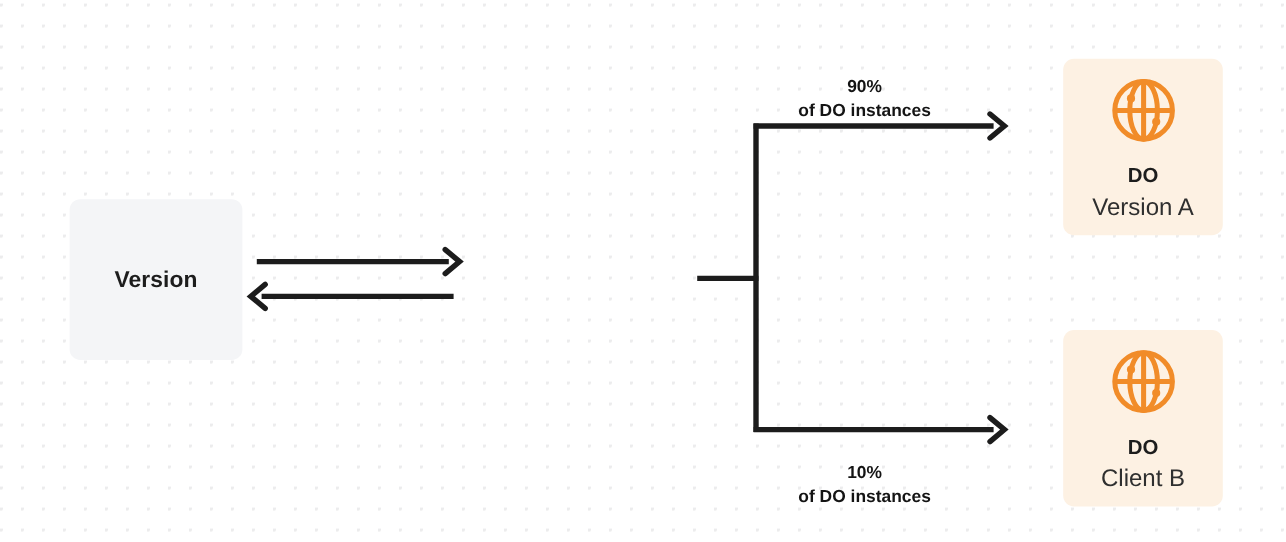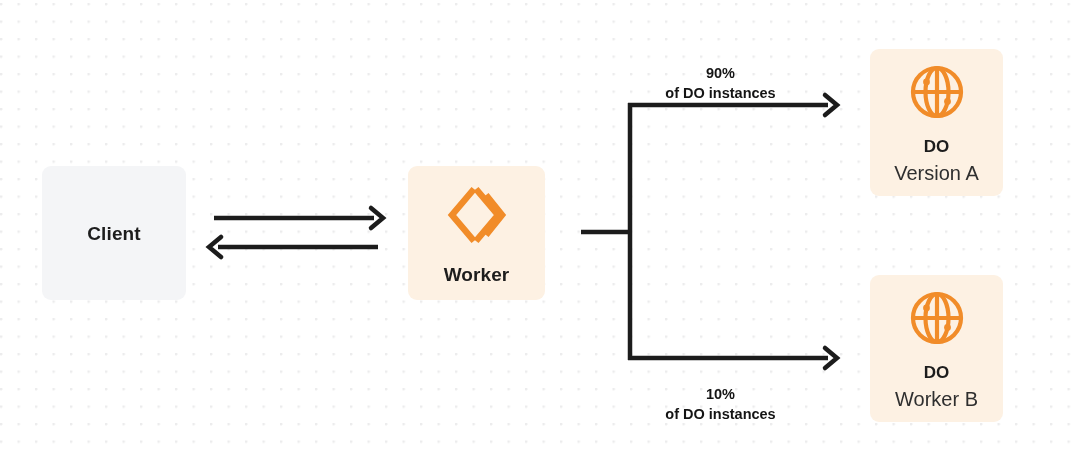--- a/index.html
+++ b/index.html
@@ -28,20 +28,21 @@
 
   
   .node {
     position: absolute;
     box-sizing: border-box;
     border-radius: 9px;
     display: flex;
     flex-direction: column;
     align-items: center;
     justify-content: center;
+    margin-left: 16px;
   }
 
   .node-client {
     left: 42px;
     top: 166px;
     width: 144px;
     height: 134px;
     background-color: #f4f5f7;
   }
 
@@ -158,36 +159,23 @@
       <polyline points="825,95 837,105 825,115" fill="none" stroke="#1c1c1c" stroke-width="4.5" stroke-linecap="round" stroke-linejoin="miter"></polyline>
     </g>
 
     <g>
       <line x1="628" y1="358" x2="828" y2="358" stroke="#1c1c1c" stroke-width="4.5" stroke-linecap="butt"></line>
       <polyline points="825,348 837,358 825,368" fill="none" stroke="#1c1c1c" stroke-width="4.5" stroke-linecap="round" stroke-linejoin="miter"></polyline>
     </g>
   </svg>
 
   <div class="node node-client">
-    <span class="node-title">Client</span>
-  </div>
-
-  <div class="node node-worker">
-    <span class="icon-wrap worker-icon-wrap">
-      <svg width="62" height="64" viewBox="0 0 62 64" aria-hidden="true">
-
-        <polyline points="28,6 6,32 28,58" fill="none" stroke="#f18c29" stroke-width="6.5" stroke-linejoin="miter" stroke-linecap="butt"></polyline>
-
-        <polyline points="30,6 52,32 30,58" fill="none" stroke="#f18c29" stroke-width="6.5" stroke-linejoin="miter" stroke-linecap="butt"></polyline>
-
-        <polyline points="40,12 56,32 40,52" fill="none" stroke="#f18c29" stroke-width="6.5" stroke-linejoin="miter" stroke-linecap="butt"></polyline>
-      </svg>
-    </span>
-    <span class="node-title">Worker</span>
-  </div>
+    <span class="node-title">Version</span>
+  </div>
+
 
   <div class="node node-do node-do-a">
     <span class="icon-wrap do-icon-wrap">
       <svg width="58" height="58" viewBox="0 0 58 58" aria-hidden="true">
         <g fill="none" stroke="#f18c29" stroke-width="4.2">
           <circle cx="29" cy="29" r="24"></circle>
           <line x1="29" y1="5" x2="29" y2="53"></line>
           <line x1="6" y1="29" x2="52" y2="29"></line>
           <ellipse cx="29" cy="29" rx="11.5" ry="24"></ellipse>
         </g>
@@ -206,21 +194,21 @@
           <circle cx="29" cy="29" r="24"></circle>
           <line x1="29" y1="5" x2="29" y2="53"></line>
           <line x1="6" y1="29" x2="52" y2="29"></line>
           <ellipse cx="29" cy="29" rx="11.5" ry="24"></ellipse>
         </g>
         <circle cx="18.5" cy="19" r="3.4" fill="#f18c29"></circle>
         <circle cx="39.5" cy="38.5" r="3.4" fill="#f18c29"></circle>
       </svg>
     </span>
     <span class="node-title-small">DO</span>
-    <span class="node-subtitle">Worker B</span>
+    <span class="node-subtitle">Client B</span>
   </div>
 
   <div class="edge-label label-top">
     <span class="line1">90%</span>
     <span class="line2">of DO instances</span>
   </div>
 
   <div class="edge-label label-bottom">
     <span class="line1">10%</span>
     <span class="line2">of DO instances</span>

